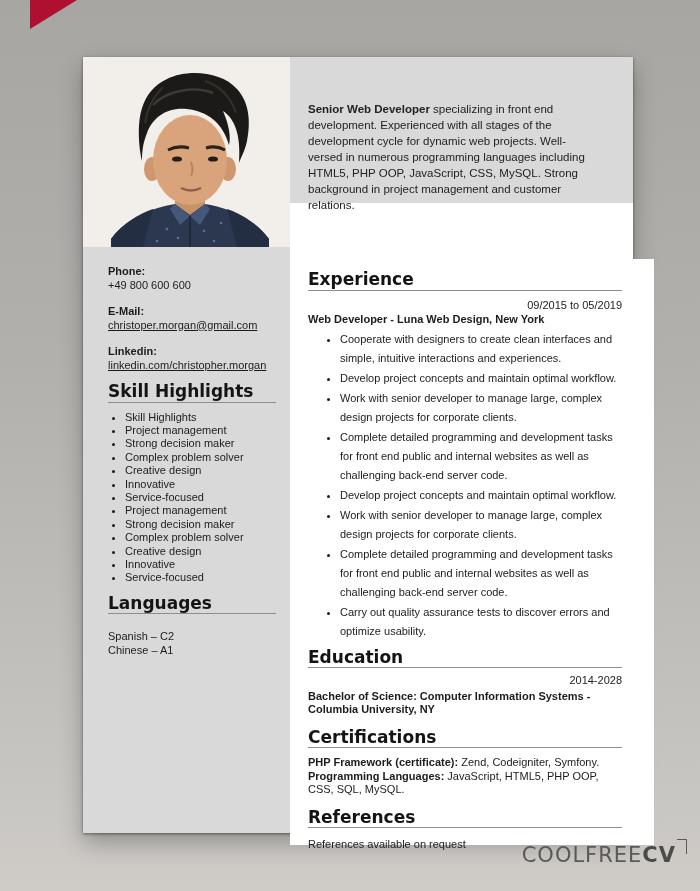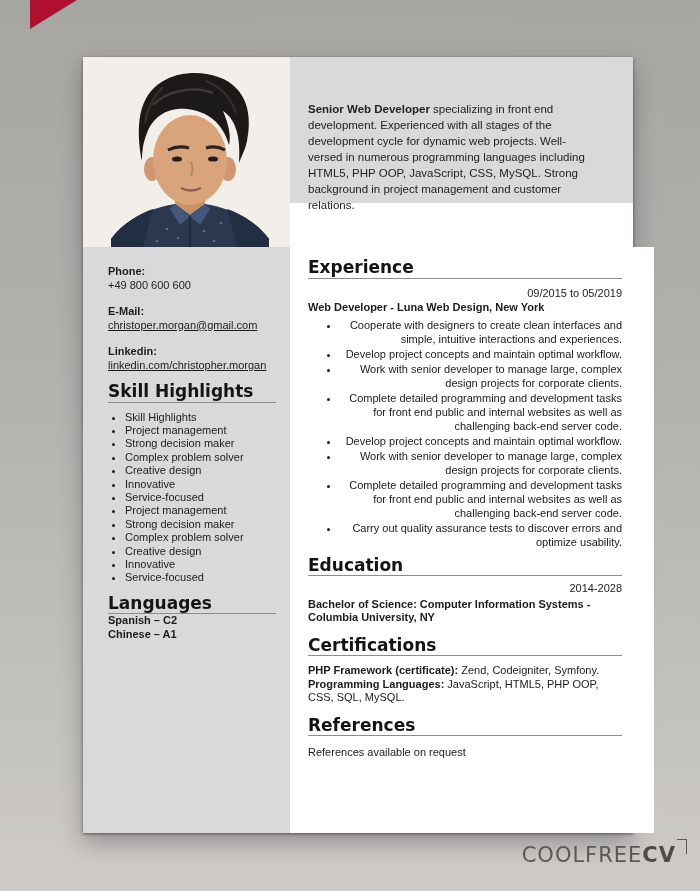--- a/index.html
+++ b/index.html
@@ -26,25 +26,25 @@
   .contact-label { font-weight:bold; }
   .contact-link { text-decoration:underline; color:#1c1c1c; cursor:pointer; }
   .side-heading, .section-heading {
     font-family:"DejaVu Sans",sans-serif; font-weight:bold; font-size:17px; color:#141414;
     padding-bottom:3px; border-bottom:1.5px solid #8d8d8d; }
   .side-heading { margin-top:12px; }
   .skills-list { margin:8px 0 0; padding-left:17px; line-height:13.4px; }
   .skills-list li { margin:0; }
   .lang-block { margin-top:9px; }
   .lang-line { margin:0; }
-  .right-col { position:absolute; left:207px; top:190px; width:364px; height:586px; background:#fff;
+  .right-col { position:absolute; left:207px; top:202px; width:364px; height:586px; background:#fff;
     box-sizing:border-box; padding:14px 32px 0 18px; font-size:11px; line-height:13.5px; }
   .date-line { text-align:right; margin-top:8px; }
   .role-line { font-weight:bold; margin-top:1px; }
-  .exp-bullets { margin:3px 0 0; padding-left:32px; line-height:14px;text-align:right; }
+  .exp-bullets { margin:3px 0 0; padding-left:32px; line-height:19px; }
   .exp-bullets li { margin-bottom:1px; }
   .section { margin-top:14px; }
   .section.edu { margin-top:10px; }
   .degree-line { font-weight:bold; margin-top:2px; width:290px; }
   .cert-entries { margin-top:8px; }
   .cert-label { font-weight:bold; }
   .refs-text { margin-top:10px; }
   .logo { position:absolute; right:13px; bottom:24px; font-family:"DejaVu Sans",sans-serif;
     font-size:21px; color:#5b5955; letter-spacing:1px; white-space:nowrap; }
   .logo .bold { font-weight:bold; color:#4d4b48; }
@@ -126,21 +126,21 @@
           <li>Project management</li>
           <li>Strong decision maker</li>
           <li>Complex problem solver</li>
           <li>Creative design</li>
           <li>Innovative</li>
           <li>Service-focused</li>
         </ul>
 
       <div class="lang-block">
         <div class="side-heading">Languages</div>
-        <div class="lang-lines" style="margin-top:0;font-weight:bold;">
+        <div class="lang-lines" style="margin-top:16px;">
             <div class="lang-line">Spanish – C2</div>
             <div class="lang-line">Chinese – A1</div>
           </div>
       </div>
     </div>
 
     <div class="right-col">
 
       <div>
         <div class="section-heading">Experience</div>

